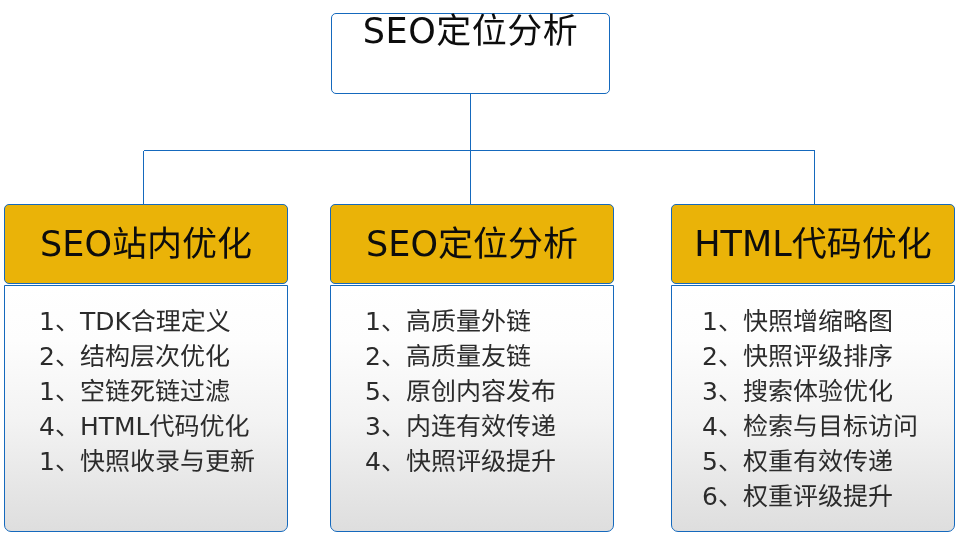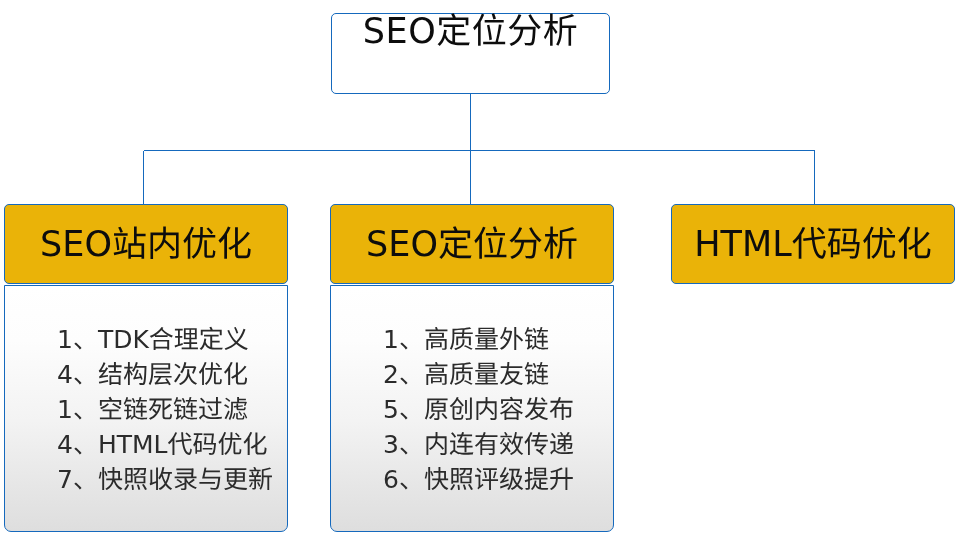--- a/index.html
+++ b/index.html
@@ -89,21 +89,21 @@
     width: 100%;
     height: 247px;
     border: 1.4px solid #1569bd;
     border-radius: 0 0 7px 7px;
     background: linear-gradient(to bottom, #ffffff 0%, #fdfdfd 22%, #f3f3f3 55%, #e6e6e6 82%, #dedede 100%);
     padding: 18px 0 0 0;
     overflow: hidden;
   }
   .branch-list {
     list-style: none;
-    margin: 18px;
+    margin: 0;
     padding: 0 0 0 34px;
   }
   .branch.col-2 .branch-list { padding-left: 30px; }
   .branch-list li {
     font-size: 25px;
     line-height: 35px;
     color: #2b2b2b;
     white-space: nowrap;
   }
 </style>
@@ -126,42 +126,52 @@
     <span class="root-title">SEO定位分析</span>
   </div>
 
   <div class="branch col-0">
     <div class="branch-header">
       <span class="branch-header-title">SEO站内优化</span>
     </div>
     <div class="branch-body">
       <ul class="branch-list">
         <li>1、TDK合理定义</li>
-        <li>4、结构层次优化</li>
+        <li>2、结构层次优化</li>
         <li>1、空链死链过滤</li>
         <li>4、HTML代码优化</li>
-        <li>7、快照收录与更新</li>
+        <li>1、快照收录与更新</li>
       </ul>
     </div>
   </div>
 
   <div class="branch col-1">
     <div class="branch-header">
       <span class="branch-header-title">SEO定位分析</span>
     </div>
     <div class="branch-body">
       <ul class="branch-list">
         <li>1、高质量外链</li>
         <li>2、高质量友链</li>
         <li>5、原创内容发布</li>
         <li>3、内连有效传递</li>
-        <li>6、快照评级提升</li>
+        <li>4、快照评级提升</li>
       </ul>
     </div>
   </div>
 
   <div class="branch col-2">
     <div class="branch-header">
       <span class="branch-header-title">HTML代码优化</span>
     </div>
+    <div class="branch-body">
+      <ul class="branch-list">
+        <li>1、快照增缩略图</li>
+        <li>2、快照评级排序</li>
+        <li>3、搜索体验优化</li>
+        <li>4、检索与目标访问</li>
+        <li>5、权重有效传递</li>
+        <li>6、权重评级提升</li>
+      </ul>
+    </div>
   </div>
 
 </div>
 
 </body></html>

